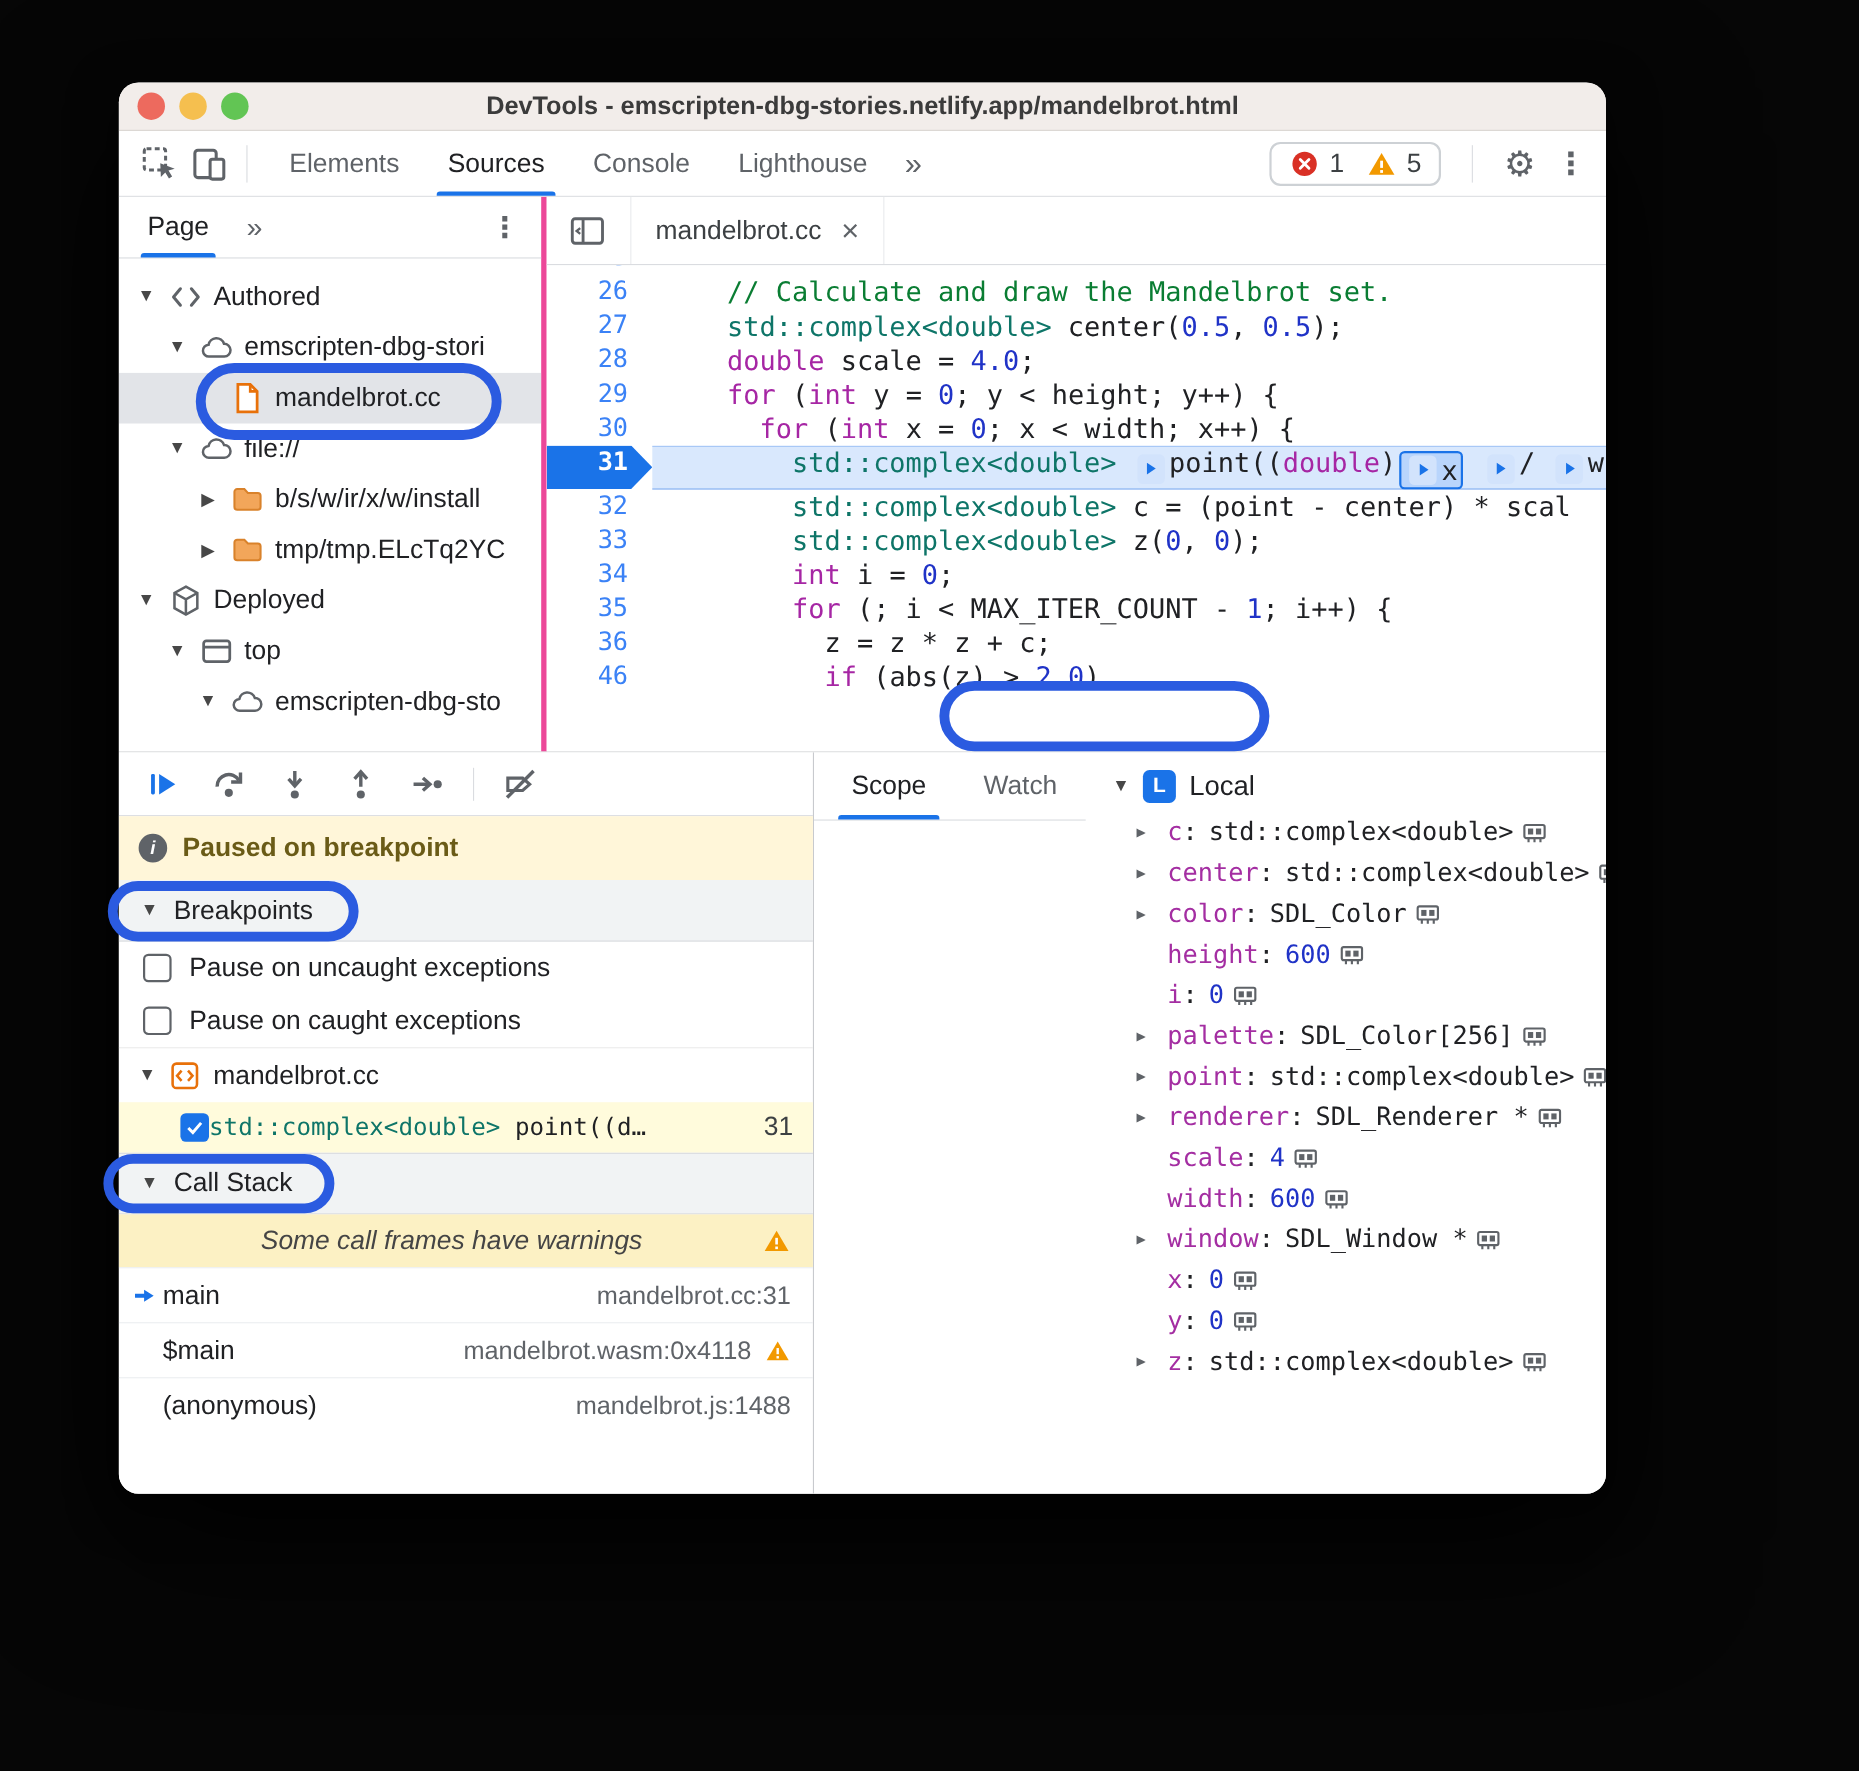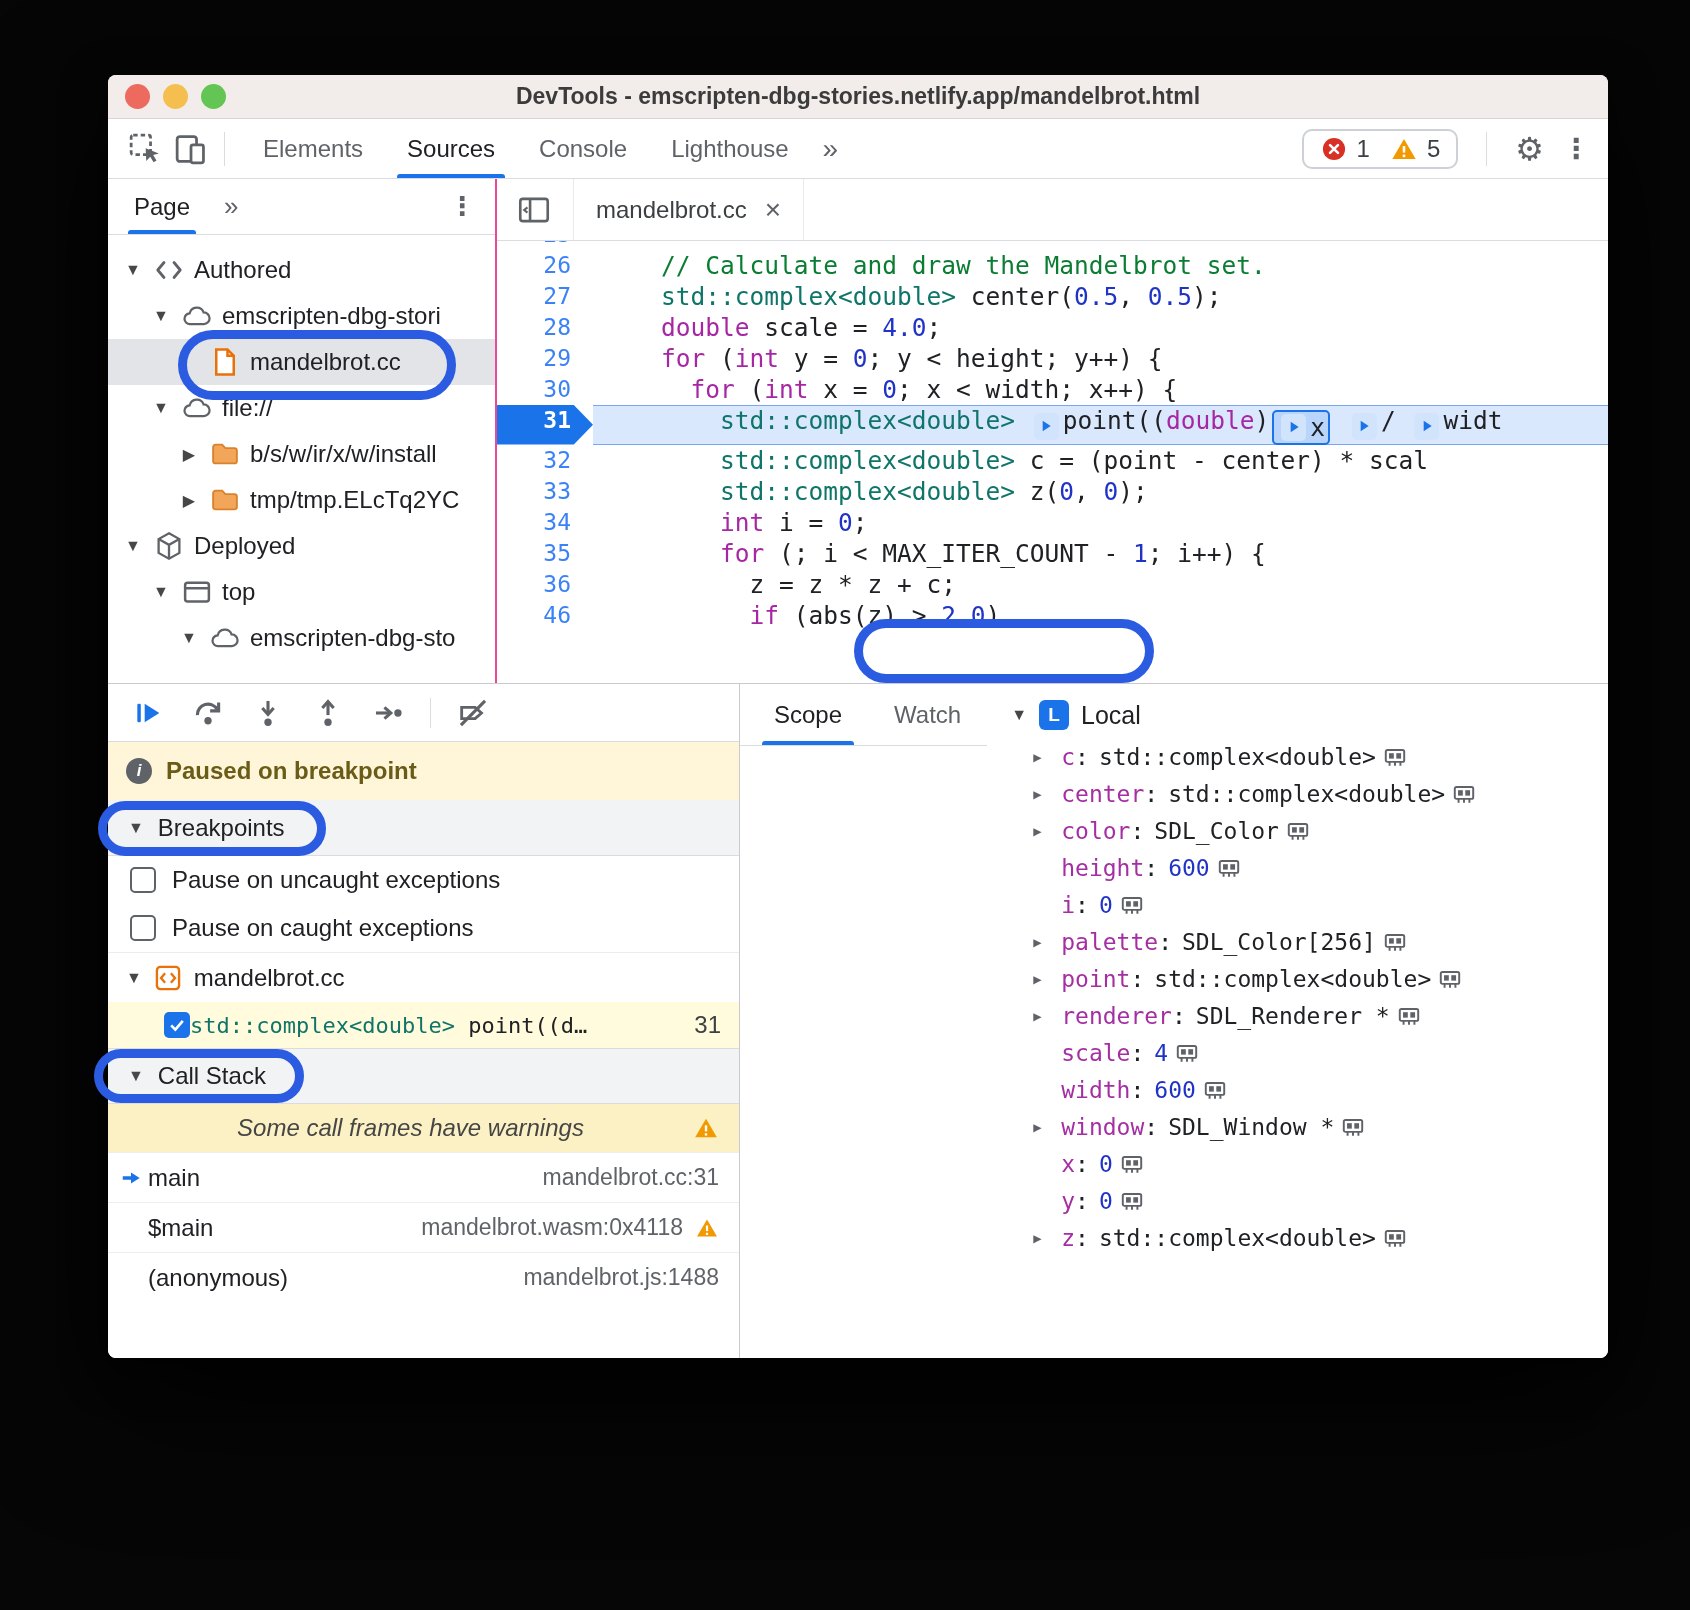--- a/index.html
+++ b/index.html
@@ -1,18 +1,18 @@
 <!DOCTYPE html>
 <html><head>
 <meta charset="utf-8">
 <style>
 *{margin:0;padding:0;box-sizing:border-box;}
 html,body{width:1690px;height:1610px;}
 body{background:#060606;font-family:"Liberation Sans","DejaVu Sans",sans-serif;position:relative;overflow:hidden;}
-.window{position:absolute;left:108px;top:75px;width:1500px;height:1283px;background:#fff;border-radius:8px;overflow:hidden;display:flex;flex-direction:column;box-shadow:0 45px 130px rgba(0,0,0,.8),0 12px 44px rgba(0,0,0,.55);}
+.window{position:absolute;left:108px;top:75px;width:1352px;height:1283px;background:#fff;border-radius:18px;overflow:hidden;display:flex;flex-direction:column;box-shadow:0 45px 130px rgba(0,0,0,.8),0 12px 44px rgba(0,0,0,.55);}
 
 .titlebar{height:44px;background:#f2edea;border-bottom:1px solid #dad5d2;display:flex;align-items:center;justify-content:center;position:relative;flex:0 0 auto;}
 .lights{position:absolute;left:17px;top:0;height:100%;display:flex;align-items:center;gap:13px;}
 .light{width:25px;height:25px;border-radius:50%;}
 .light.red{background:#ed6a5e;}.light.yellow{background:#f5bf4f;}.light.green{background:#62c554;}
 .title{font-size:23px;font-weight:700;color:#3b3b3b;}
 
 .toolbar{height:60px;border-bottom:1px solid #dadce0;display:flex;align-items:center;padding:0 18px 0 14px;flex:0 0 auto;background:#fff;}
 .tbtn{width:46px;height:46px;display:flex;align-items:center;justify-content:center;}
 .tdivider{width:1px;height:34px;background:#dadce0;margin:0 10px;}
@@ -21,21 +21,21 @@
 .ptab.active{color:#202124;}
 .ptab.active::after{content:"";position:absolute;left:12px;right:12px;bottom:0;height:4px;background:#1a73e8;border-radius:3px 3px 0 0;}
 .more{font-size:28px;color:#5f6368;padding:0 12px;display:flex;align-items:center;height:100%;}
 .tright{margin-left:auto;display:flex;align-items:center;gap:18px;}
 .badges{display:flex;align-items:center;gap:20px;border:2px solid #cdd1d5;border-radius:10px;padding:4px 16px;}
 .badge{display:flex;align-items:center;gap:9px;font-size:24px;color:#3c4043;}
 .gear{font-size:32px;color:#5f6368;}
 .kebab{font-size:28px;color:#5f6368;font-weight:700;}
 
 .main-top{height:505px;display:flex;border-bottom:1px solid #c8cace;flex:0 0 auto;}
-.sidebar{width:389px;border-right:2px solid #ec4899;display:flex;flex-direction:column;background:#fff;}
+.sidebar{width:389px;border-right:5px solid #ec4899;display:flex;flex-direction:column;background:#fff;}
 .sb-head{height:56px;border-bottom:1px solid #dadce0;display:flex;align-items:center;padding:0 20px 0 24px;flex:0 0 auto;}
 .sb-tab{height:100%;display:flex;align-items:center;font-size:24px;color:#202124;position:relative;padding:0 2px;}
 .sb-tab::after{content:"";position:absolute;left:-4px;right:-4px;bottom:0;height:4px;background:#1a73e8;border-radius:3px 3px 0 0;}
 .sb-more{margin-left:32px;font-size:26px;color:#5f6368;}
 .sb-menu{margin-left:auto;font-size:26px;color:#5f6368;font-weight:700;}
 .tree{padding-top:12px;font-size:24px;color:#202124;overflow:hidden;flex:1;}
 .trow{height:46px;display:flex;align-items:center;gap:10px;padding-right:8px;white-space:nowrap;overflow:hidden;}
 .trow .arr{width:22px;flex:0 0 auto;font-size:16px;color:#474747;text-align:center;}
 .trow .ticon{width:30px;height:30px;flex:0 0 auto;display:flex;align-items:center;justify-content:center;}
 .lvl0{padding-left:14px;}.lvl1{padding-left:42px;}.lvl2{padding-left:70px;}

